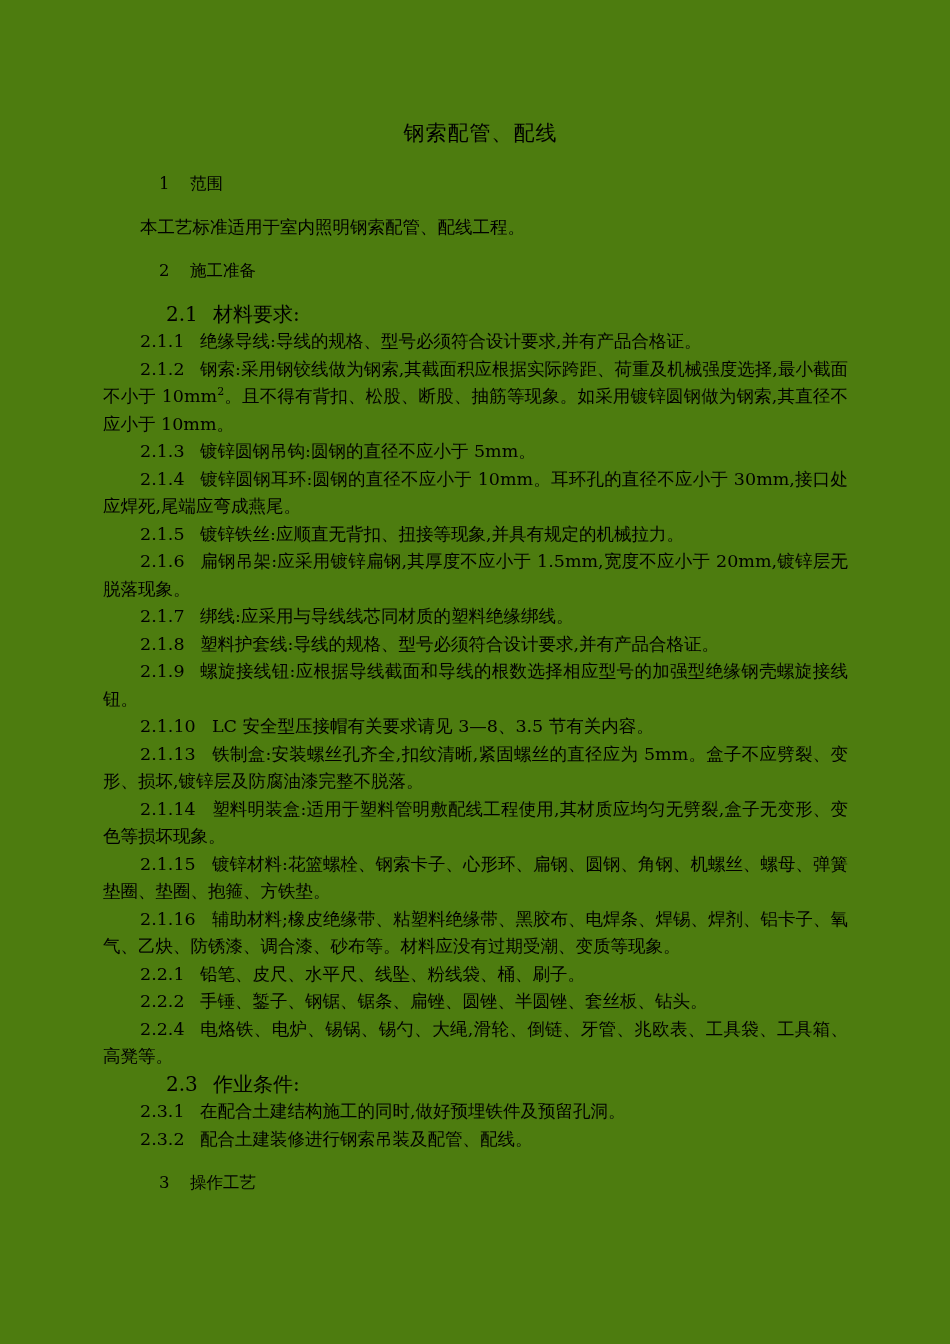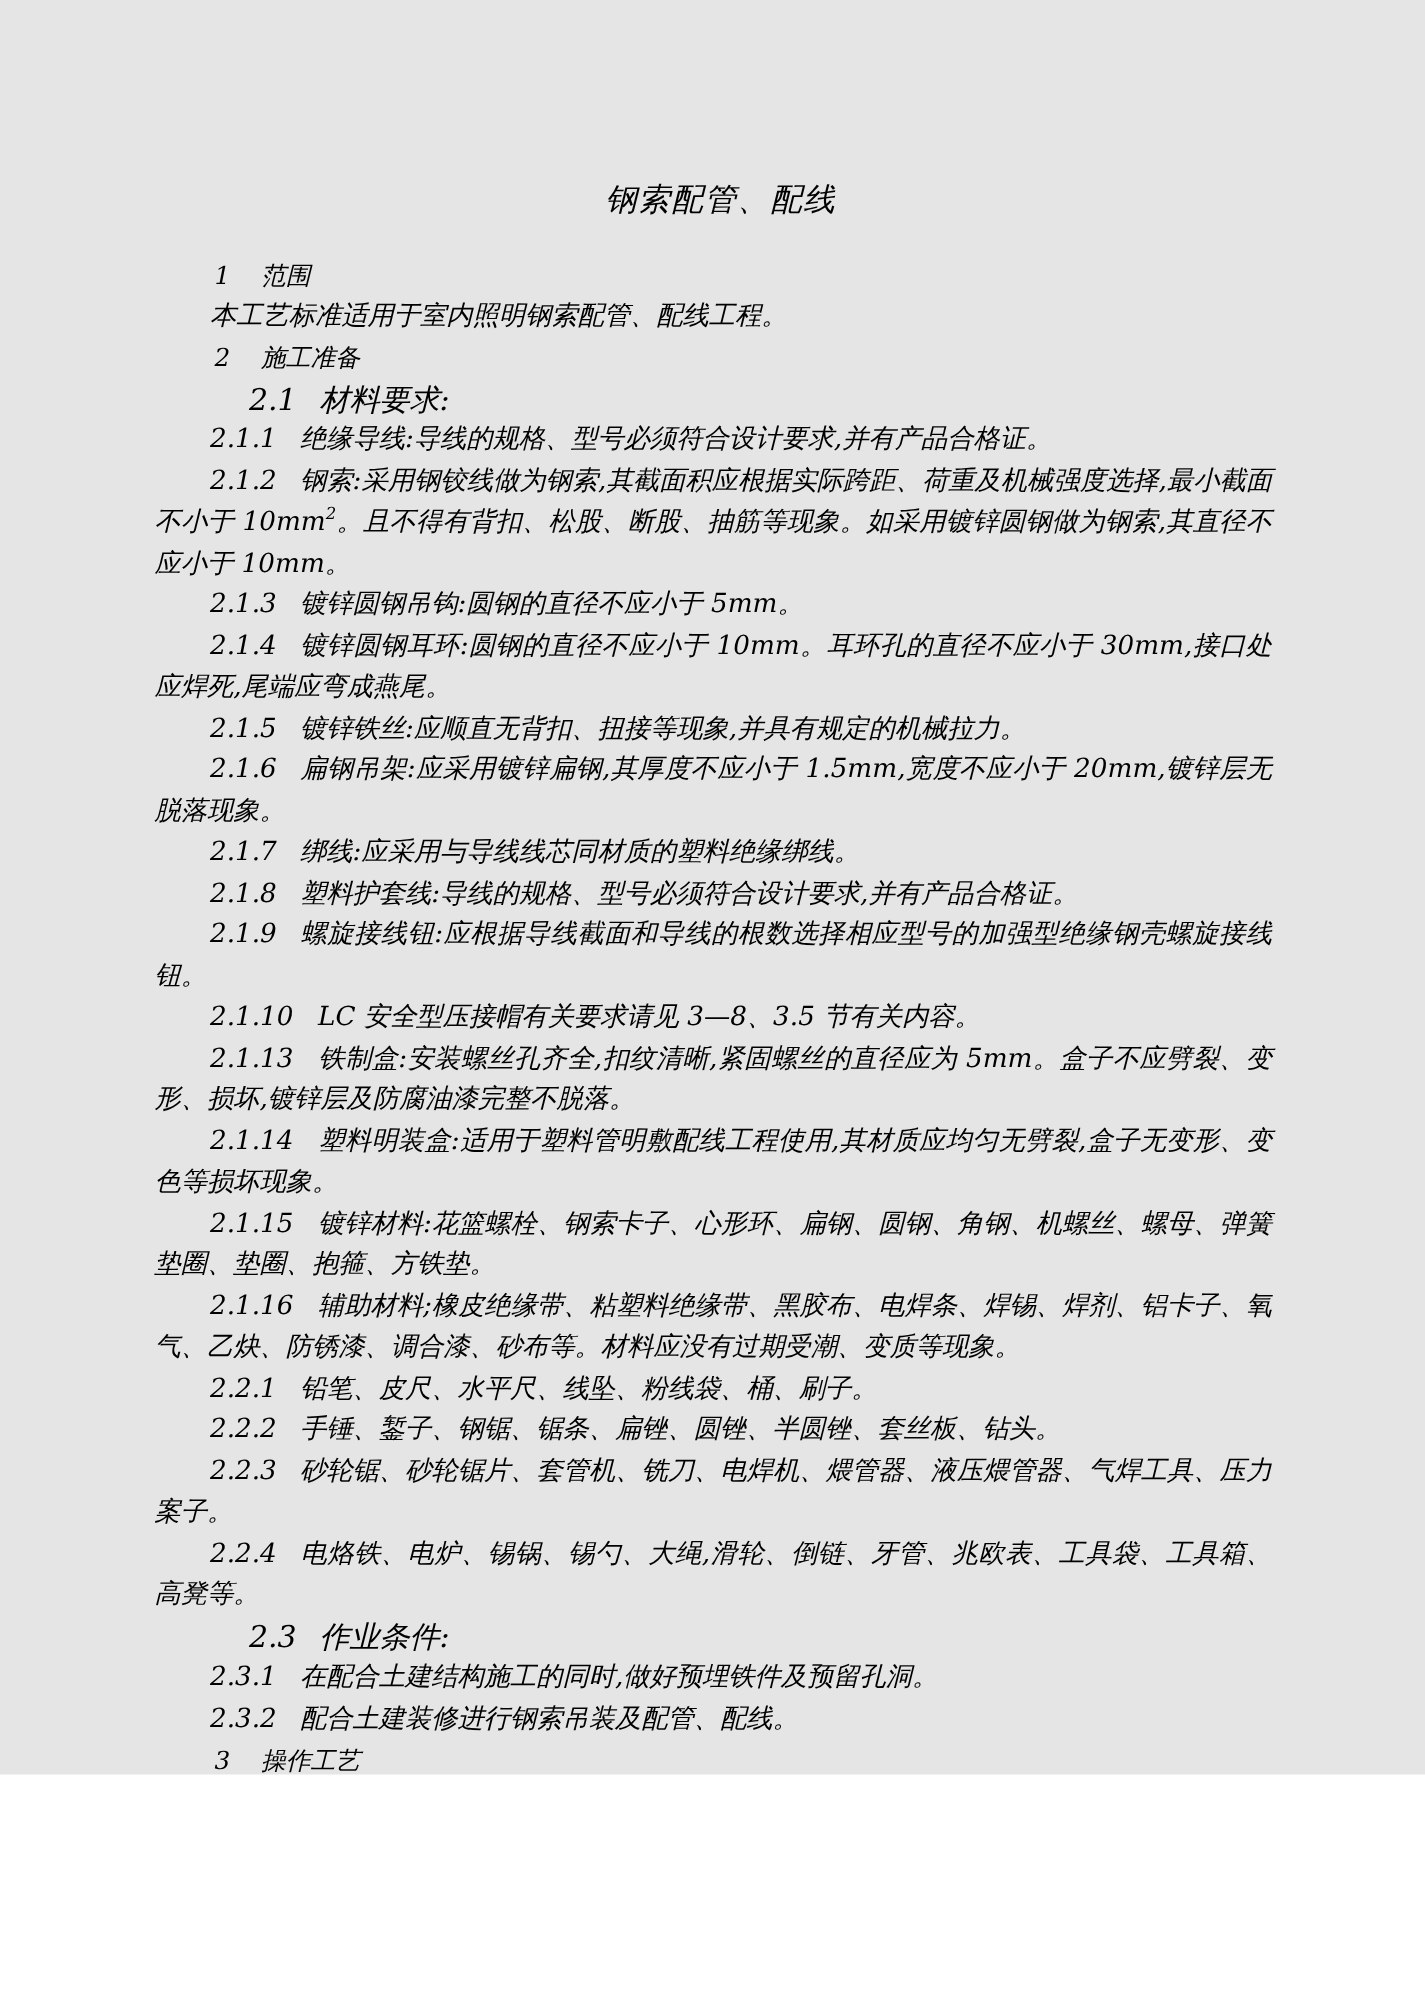--- a/index.html
+++ b/index.html
@@ -10,26 +10,25 @@
   body {
     width: 950px;
     height: 1344px;
     font-family: "DejaVu Serif", "Liberation Serif", serif;
     color: #000000;
     -webkit-font-smoothing: antialiased;
   }
   .page {
     position: relative;
     width: 950px;
-    height: 1183px;
-    background: #e5e5e5;
+    height: 1344px;
+    background: #4d7c0f;
     box-sizing: border-box;
     padding: 0;
     overflow: hidden;
-    font-style: italic;
   }
   .doc-body {
     position: absolute;
     left: 103px;
     top: 118px;
     width: 745px;
   }
   .doc-title {
     text-align: center;
     font-family: "DejaVu Sans", "Liberation Sans", sans-serif;
@@ -38,21 +37,21 @@
     letter-spacing: 1px;
     line-height: 30px;
     margin: 0 0 22px 0;
     padding-left: 10px;
   }
   
   .h1 {
     font-family: "DejaVu Sans", "Liberation Sans", sans-serif;
     font-size: 16.5px;
     line-height: 27.5px;
-    margin: 0;
+    margin: 16px;
     padding-left: 40px;
     white-space: nowrap;
   }
   .h1 .num {
     display: inline-block;
     width: 31px;
   }
   
   .h2 {
     font-size: 20px;
@@ -176,23 +175,20 @@
 
 
     <p class="para">
       <span class="num lat">2.2.1</span><span>铅笔、皮尺、水平尺、线坠、粉线袋、桶、刷子。</span>
     </p>
 
     <p class="para">
       <span class="num lat">2.2.2</span><span>手锤、錾子、钢锯、锯条、扁锉、圆锉、半圆锉、套丝板、钻头。</span>
     </p>
 
-    <p class="para">
-      <span class="num lat">2.2.3</span><span>砂轮锯、砂轮锯片、套管机、铣刀、电焊机、煨管器、液压煨管器、气焊工具、压力案子。</span>
-    </p>
 
     <p class="para">
       <span class="num lat">2.2.4</span><span>电烙铁、电炉、锡锅、锡勺、大绳,滑轮、倒链、牙管、兆欧表、工具袋、工具箱、高凳等。</span>
     </p>
 
     <div class="h2">
       <span class="num lat">2.3</span><span>作业条件:</span>
     </div>
 
     <p class="para">

